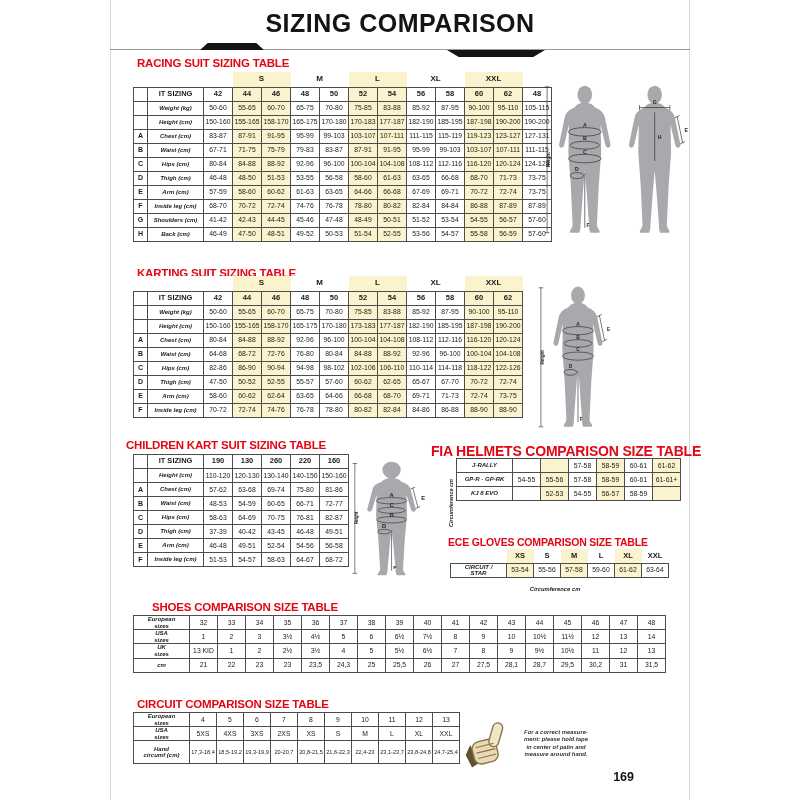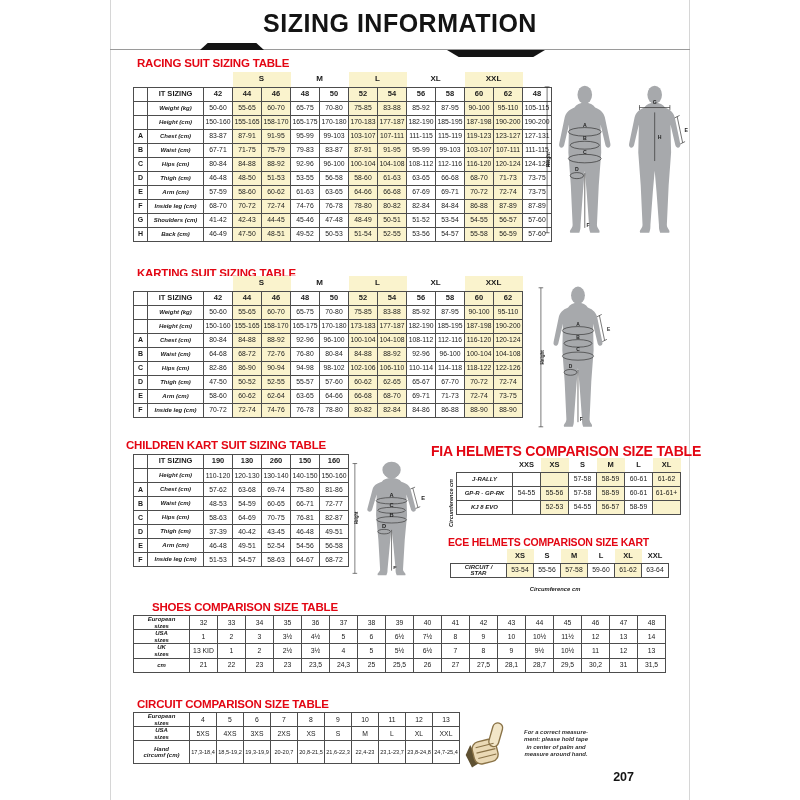--- a/index.html
+++ b/index.html
@@ -66,21 +66,21 @@
     <g id="silh" fill="#a7a9ac">
       <ellipse cx="55" cy="17" rx="12" ry="15"></ellipse>
       <path d="M55,30 C47,30 41,33 38,38 C28,42 24,47 22,54 L13,97 C11,104 19,107 21,100 L29,66 L28,112 L32,166 L35,231 C35,238 29,239 31,244 L46,244 C48,239 48,236 48,231 L52,176 L55,142 L58,176 L62,231 C62,236 62,239 64,244 L79,244 C81,239 75,238 75,231 L78,166 L82,112 L81,66 L89,100 C91,107 99,104 97,97 L88,54 C86,47 82,42 72,38 C69,33 63,30 55,30 Z"></path>
     </g>
   </defs>
 </svg>
 
 <div class="edge" style="left:110px"></div>
 <div class="edge" style="left:689px"></div>
 
-<div class="main-title">SIZING INFORMATION</div>
+<div class="main-title">SIZING COMPARISON</div>
 <div class="rule"></div>
 <div class="trap1"></div>
 <div class="trap2"></div>
 
 <div class="sec-title" style="left:137px;top:57px">RACING SUIT SIZING TABLE</div>
 <div class="mount" style="left:133px;top:72px">
     <table class="sz t12">
       <tbody>
         <tr class="grp-row">
           <td class="gpad" colspan="2"></td>
@@ -481,21 +481,21 @@
 <div class="sec-title" style="left:126px;top:439px">CHILDREN KART SUIT SIZING TABLE</div>
 <div class="mount" style="left:133px;top:454px">
     <table class="sz tch">
       <tbody>
         <tr class="hdr">
           <td class="lt"></td>
           <td class="lbl corner">IT SIZING</td>
           <td class="col">190</td>
           <td class="col">130</td>
           <td class="col">260</td>
-          <td class="col">150</td>
+          <td class="col">220</td>
           <td class="col">160</td>
         </tr>
         <tr>
           <td class="lt"></td>
           <td class="lbl">Height (cm)</td>
           <td class="val">110-120</td>
           <td class="val">120-130</td>
           <td class="val">130-140</td>
           <td class="val">140-150</td>
           <td class="val">150-160</td>
@@ -581,29 +581,20 @@
   <text x="72" y="242" font-size="9.5">F</text>
   <text x="121" y="90" font-size="10">E</text>
   <text transform="rotate(-90 10 130)" x="10" y="130" text-anchor="middle" font-size="9">Height</text>
 </svg>
 
 <div class="sec-title" style="left:431px;top:443px;font-size:14px">FIA HELMETS COMPARISON SIZE TABLE</div>
 <div class="vlab" style="left:448px;top:527px">Circumference cm</div>
 <div class="mount" style="left:456px;top:458px">
     <table class="sz tfia">
       <tbody>
-        <tr class="float">
-          <td class="lbl fpad"></td>
-          <td class="col">XXS</td>
-          <td class="col hl">XS</td>
-          <td class="col">S</td>
-          <td class="col hl">M</td>
-          <td class="col">L</td>
-          <td class="col hl">XL</td>
-        </tr>
         <tr>
           <td class="lbl">J-RALLY</td>
           <td class="val"></td>
           <td class="val hl"></td>
           <td class="val">57-58</td>
           <td class="val hl">58-59</td>
           <td class="val">60-61</td>
           <td class="val hl">61-62</td>
         </tr>
         <tr>
@@ -621,21 +612,21 @@
           <td class="val hl">52-53</td>
           <td class="val">54-55</td>
           <td class="val hl">56-57</td>
           <td class="val">58-59</td>
           <td class="val hl"></td>
         </tr>
       </tbody>
     </table>
   </div>
 
-<div class="sec-title" style="left:448px;top:536px;font-size:10.5px">ECE HELMETS COMPARISON SIZE KART</div>
+<div class="sec-title" style="left:448px;top:536px;font-size:10.5px">ECE GLOVES COMPARISON SIZE TABLE</div>
 <div class="mount" style="left:450px;top:549px">
     <table class="sz tece">
       <tbody>
         <tr class="float">
           <td class="lbl fpad"></td>
           <td class="col hl">XS</td>
           <td class="col">S</td>
           <td class="col hl">M</td>
           <td class="col">L</td>
           <td class="col hl">XL</td>
@@ -804,13 +795,13 @@
   <path d="M14,33 l20,-5 M15,39 l21,-5 M17,45 l20,-5" stroke="#8a7347" stroke-width="1.2" fill="none"></path>
 </svg>
 
 <div class="note" style="left:521px;top:729px;width:70px">
   <span>For a correct measure-</span>
   <span>ment: please hold tape</span>
   <span>in center of palm and</span>
   <span>measure around hand.</span>
 </div>
 
-<div class="pagenum" style="left:596px;top:770px;width:38px">207</div>
+<div class="pagenum" style="left:596px;top:770px;width:38px">169</div>
 
 </body></html>

